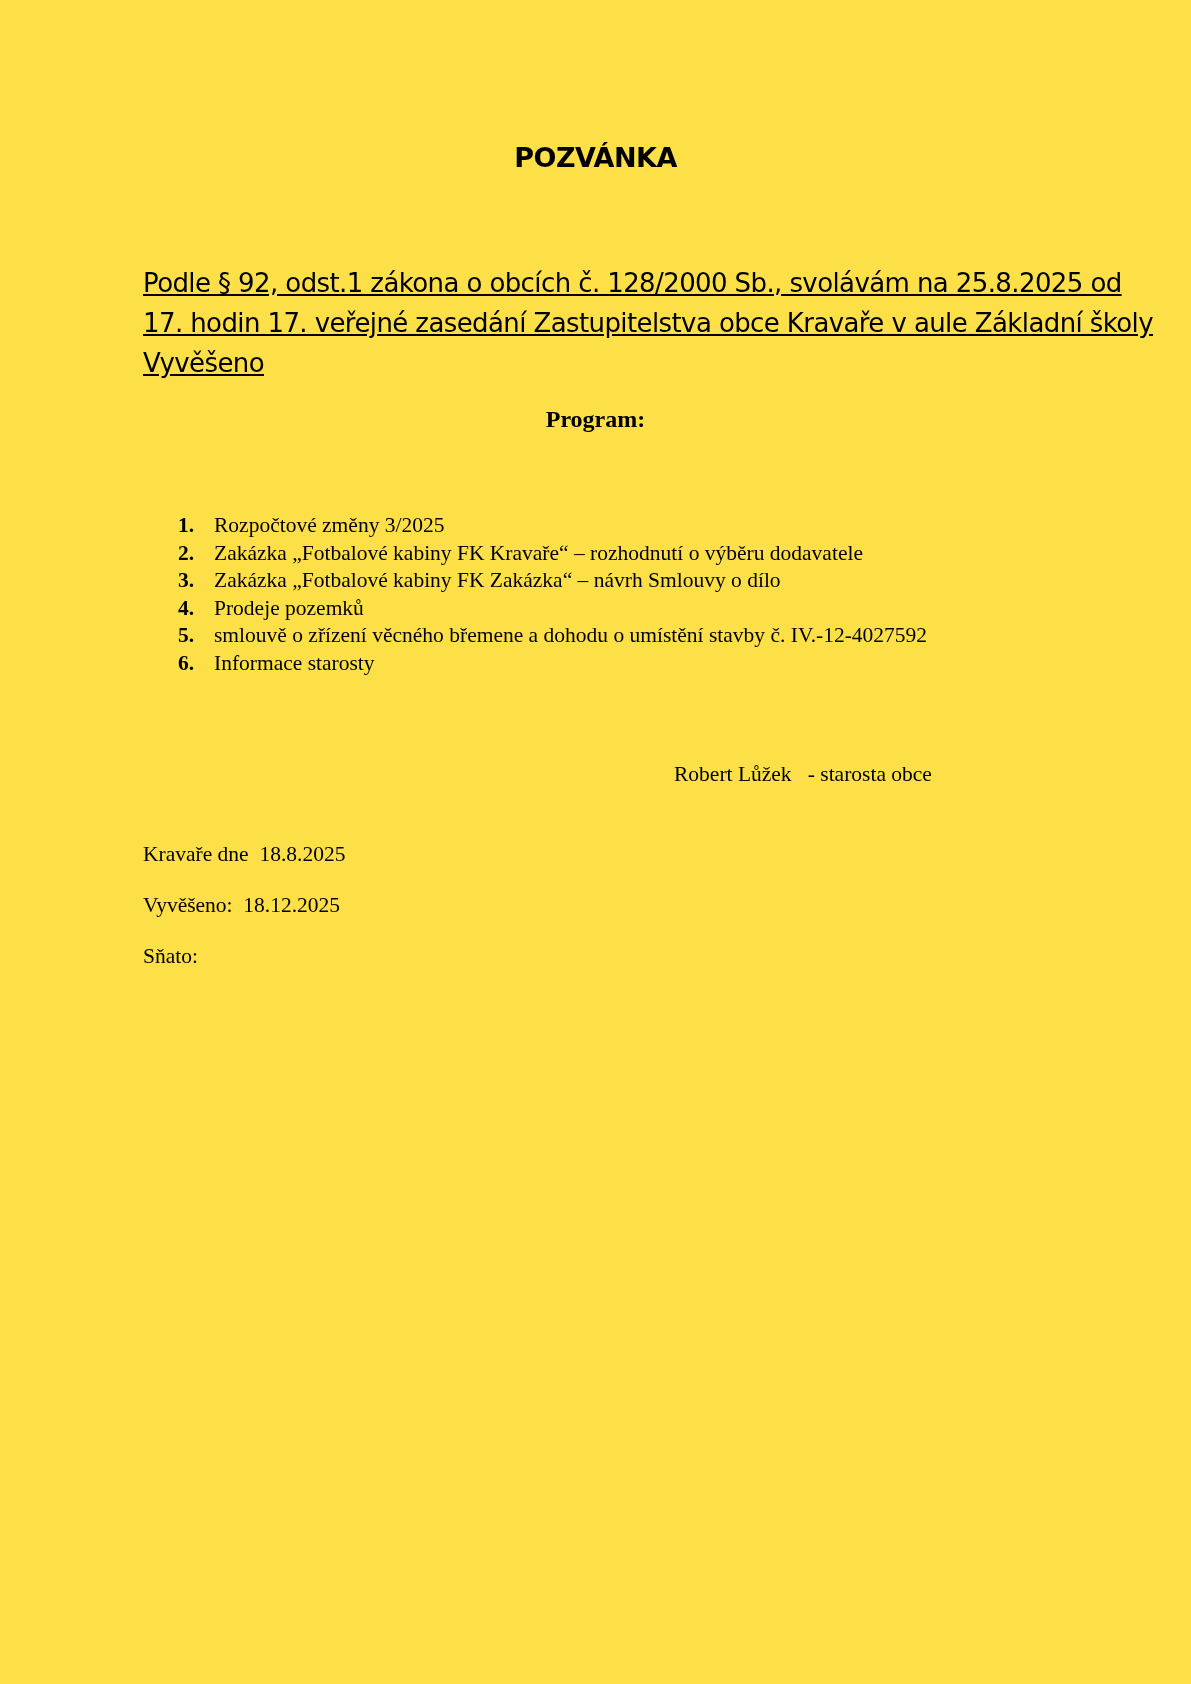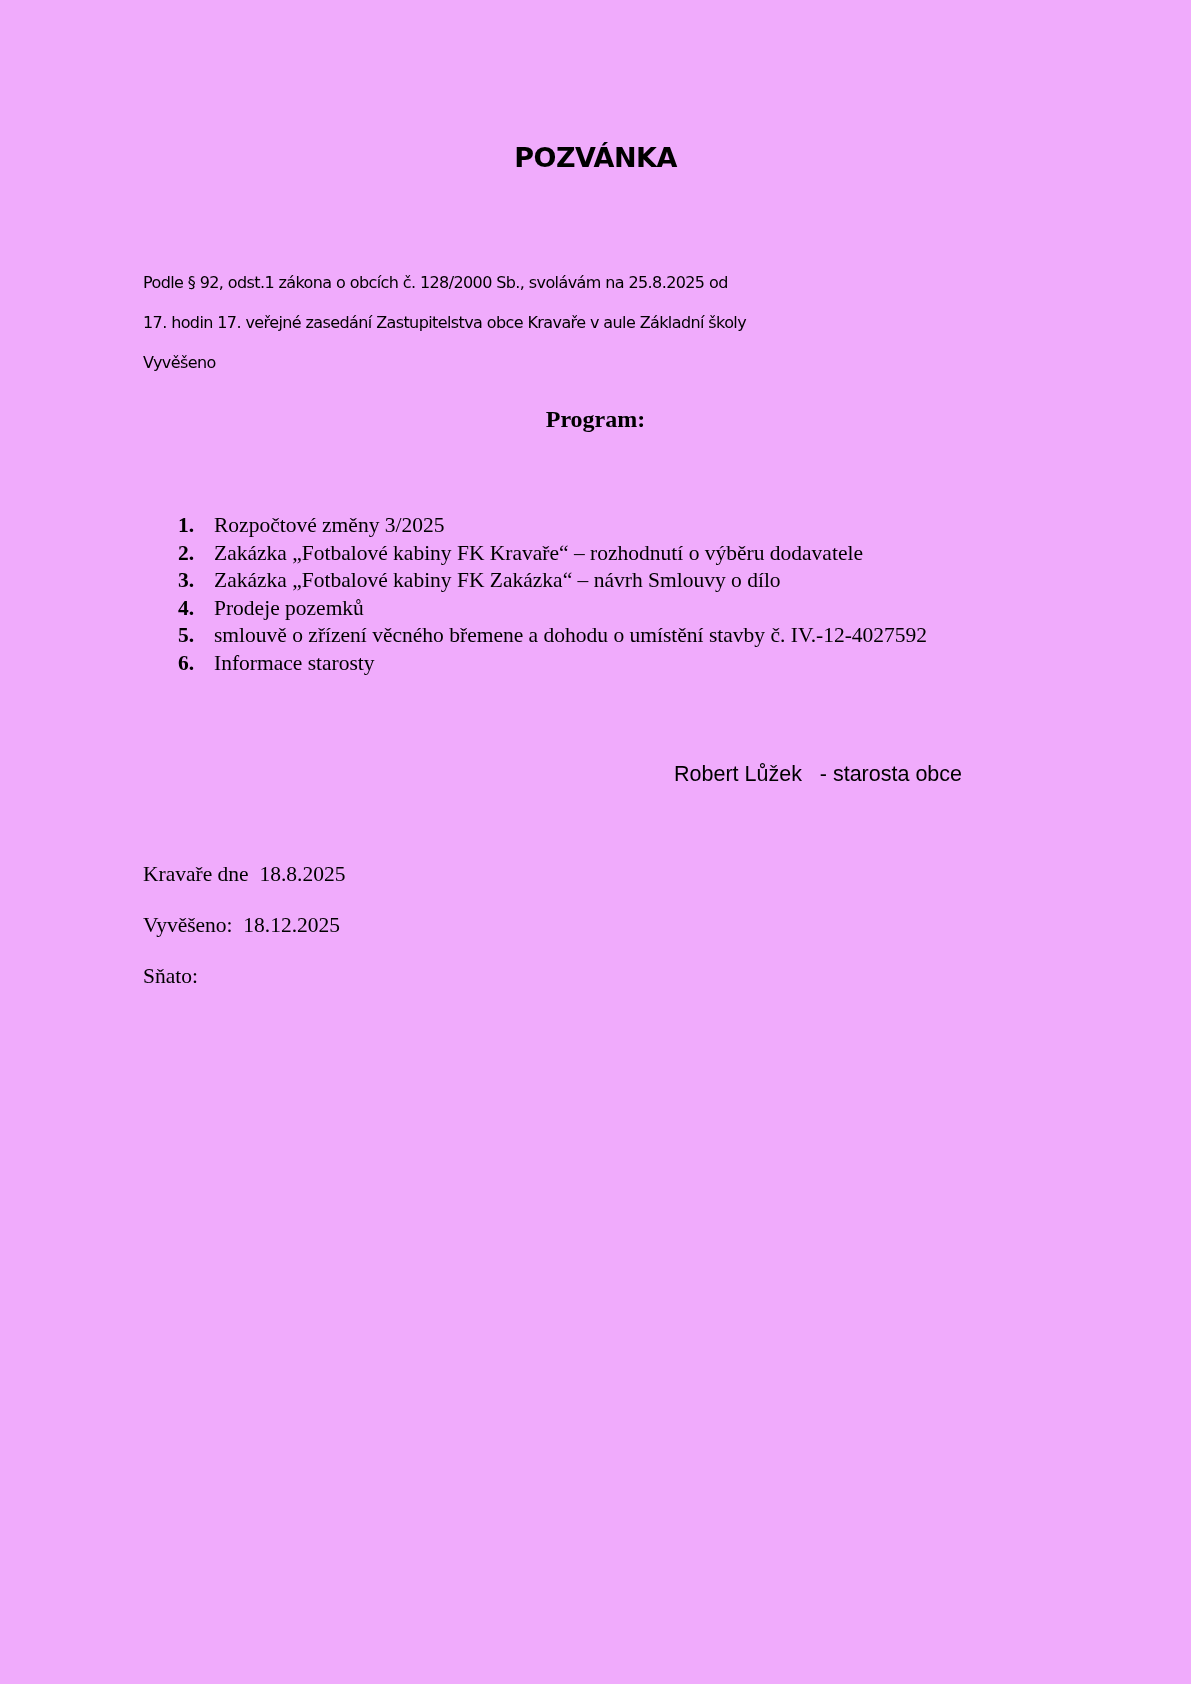--- a/index.html
+++ b/index.html
@@ -1,47 +1,48 @@
 <!DOCTYPE html>
 <html><head>
   <meta charset="utf-8">
   <style>
     html, body { margin: 0; padding: 0; background: #ffffff; }
     body { width: 1191px; height: 1684px; position: relative; overflow: hidden; color: #000; }
-    .page { position: absolute; left: 0; top: 0; width: 1191px; height: 1684px; background: #f0abfc; }
+    .page { position: absolute; left: 0; top: 0; width: 1191px; height: 1684px; background: #fde047; }
     .title {
       position: absolute; left: 0; width: 1191px; top: 142px; text-align: center;
       font-family: "DejaVu Sans", sans-serif; font-weight: bold; font-size: 27px;
       letter-spacing: -0.5px;
     }
     .intro {
       position: absolute; left: 143px; top: 263px; width: 920px;
-      font-family: "DejaVu Sans", sans-serif; font-size: 16px; line-height: 40px;
+      font-family: "DejaVu Sans", sans-serif; font-size: 26px; line-height: 40px;
       letter-spacing: -0.6px;
+      text-decoration: underline;
     }
     .intro div { white-space: nowrap; }
     .program-heading {
       position: absolute; left: 0; width: 1191px; top: 406px; text-align: center;
       font-family: "Liberation Serif", serif; font-weight: bold; font-size: 24px;
     }
     .agenda {
       position: absolute; left: 178px; top: 512px; width: 900px;
       font-family: "Liberation Serif", serif; font-size: 21.5px; line-height: 27.5px;
       margin: 0; padding: 0; list-style: none;
     }
     .agenda li { position: relative; padding-left: 36px; }
     .agenda .num { position: absolute; left: 0; top: 0; font-weight: bold; }
     .agenda .line { display: block; white-space: nowrap; }
     .signature {
       position: absolute; left: 674px; top: 762px;
-      font-family: Liberation Sans, sans-serif; font-size: 21.5px; white-space: pre;
+      font-family: Liberation Serif, serif; font-size: 21.5px; white-space: pre;
     }
     .footer-line {
       position: absolute; left: 143px;
-      font-family: "Liberation Serif", serif; font-size: 21.5px; white-space: pre; margin-top: 20px;
+      font-family: "Liberation Serif", serif; font-size: 21.5px; white-space: pre;
     }
   </style>
 </head>
 <body>
 
 <div class="page">
   <div class="title">POZVÁNKA</div>
 
   <div class="intro">
     <div>Podle § 92, odst.1 zákona o obcích č. 128/2000 Sb., svolávám na 25.8.2025 od</div>

